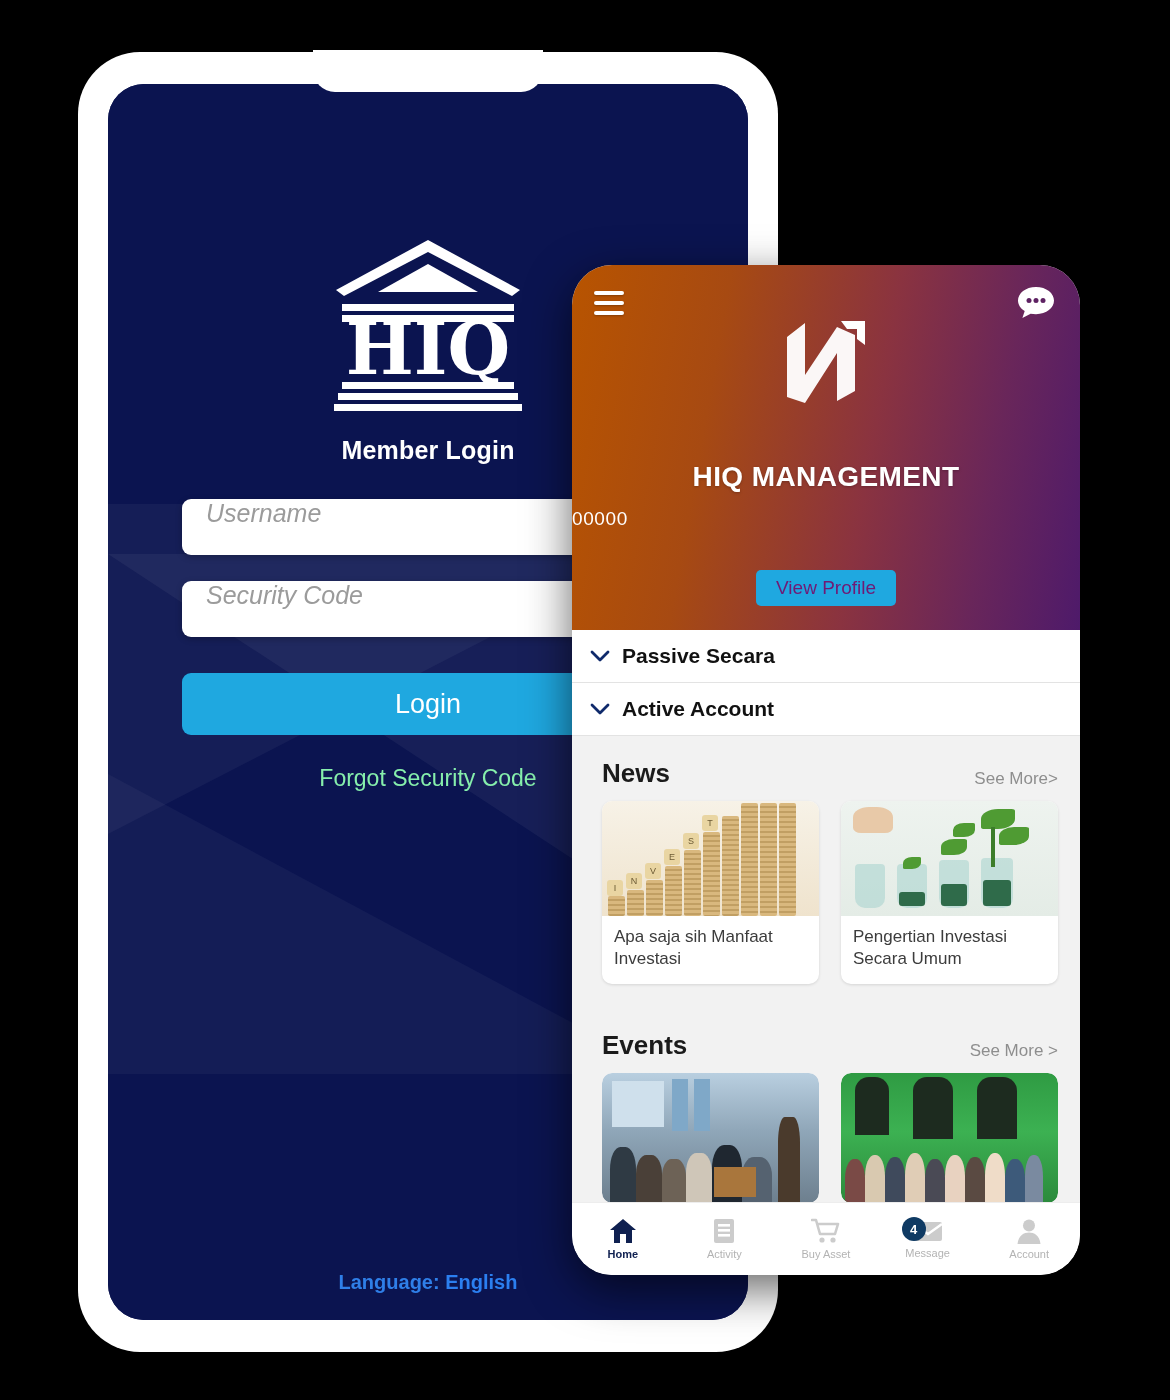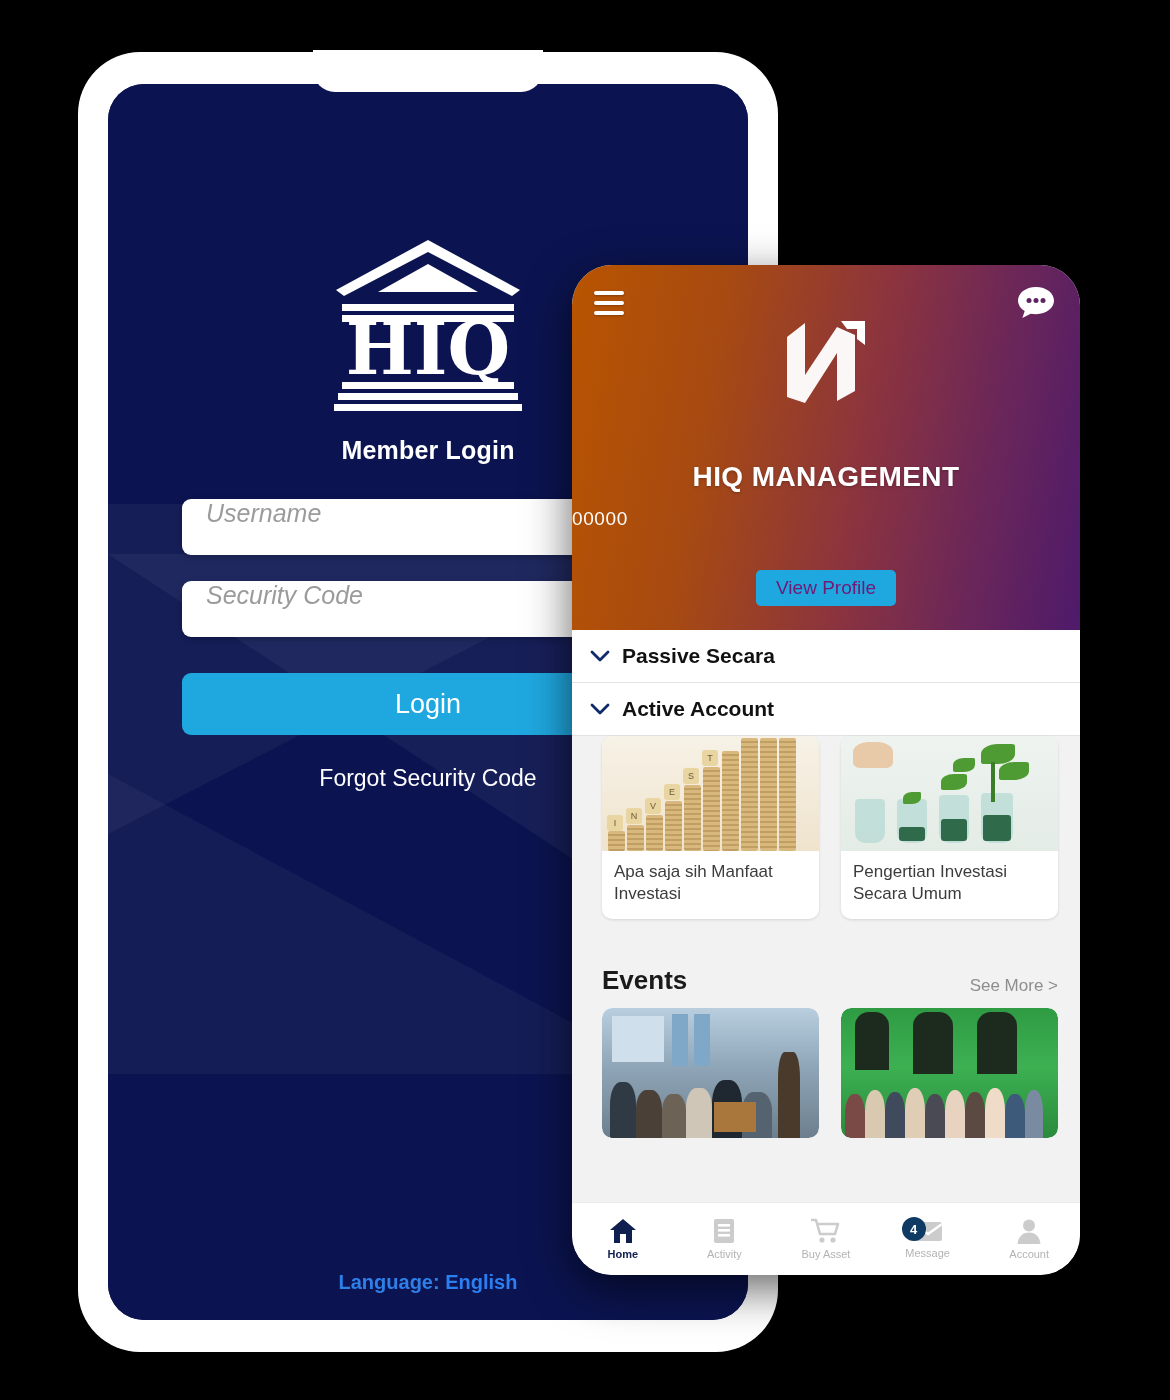--- a/index.html
+++ b/index.html
@@ -37,21 +37,21 @@
   .member-login{margin-top:22px;color:#fff;font-size:25px;font-weight:bold;
                 letter-spacing:.2px;}
 
   .field{margin-top:26px;width:492px;height:56px;background:#fff;border-radius:9px;
          display:flex;align-items:flex-start;box-shadow:0 2px 6px rgba(0,0,0,.25);}
   .field span{padding-left:24px;color:#9b9b9b;font-size:25px;font-style:italic;}
   #field-user{margin-top:34px;}
   .login-btn{margin-top:36px;width:492px;height:62px;border-radius:9px;
              background:#1FA8E0;color:#fff;font-size:27px;border:none;
              display:flex;align-items:center;justify-content:center;cursor:pointer;}
-  .forgot{margin-top:30px;color:#ffffff;font-size:23px;}
+  .forgot{margin-top:30px;color:#86efac;font-size:23px;}
 
   .lang{position:absolute;bottom:26px;left:0;right:0;text-align:center;
         font-size:20px;font-weight:bold;color:#2f7fe8;}
   .lang .lang-val{color:#2b7ff0;}
 
   
   #phone2{position:absolute;left:572px;top:265px;width:508px;height:1010px;
           border-radius:40px;overflow:hidden;background:#f2f2f2;
           box-shadow:0 14px 46px rgba(0,0,0,.6);z-index:10;}
 
@@ -211,20 +211,24 @@
     <span class="chev">
       <svg width="20" height="13" viewBox="0 0 20 13" xmlns="http://www.w3.org/2000/svg">
         <path d="M2 2 L10 10 L18 2" stroke="#0f2a6b" stroke-width="2.8" fill="none" stroke-linecap="round" stroke-linejoin="round"></path>
       </svg>
     </span>
     <span class="acc-label">Active Account</span>
   </div>
 
   <div class="p2-body">
 
+    <div class="sect-head">
+      <span class="sect-title">News</span>
+      <span class="see-more">See More&gt;</span>
+    </div>
 
     <div class="cards">
       <div class="card">
         <div class="card-img img-coins">
           <div class="stack" style="left:6px;width:17px;height:20px;"></div>
           <div class="stack" style="left:25px;width:17px;height:26px;"></div>
           <div class="stack" style="left:44px;width:17px;height:36px;"></div>
           <div class="stack" style="left:63px;width:17px;height:50px;"></div>
           <div class="stack" style="left:82px;width:17px;height:66px;"></div>
           <div class="stack" style="left:101px;width:17px;height:84px;"></div>

